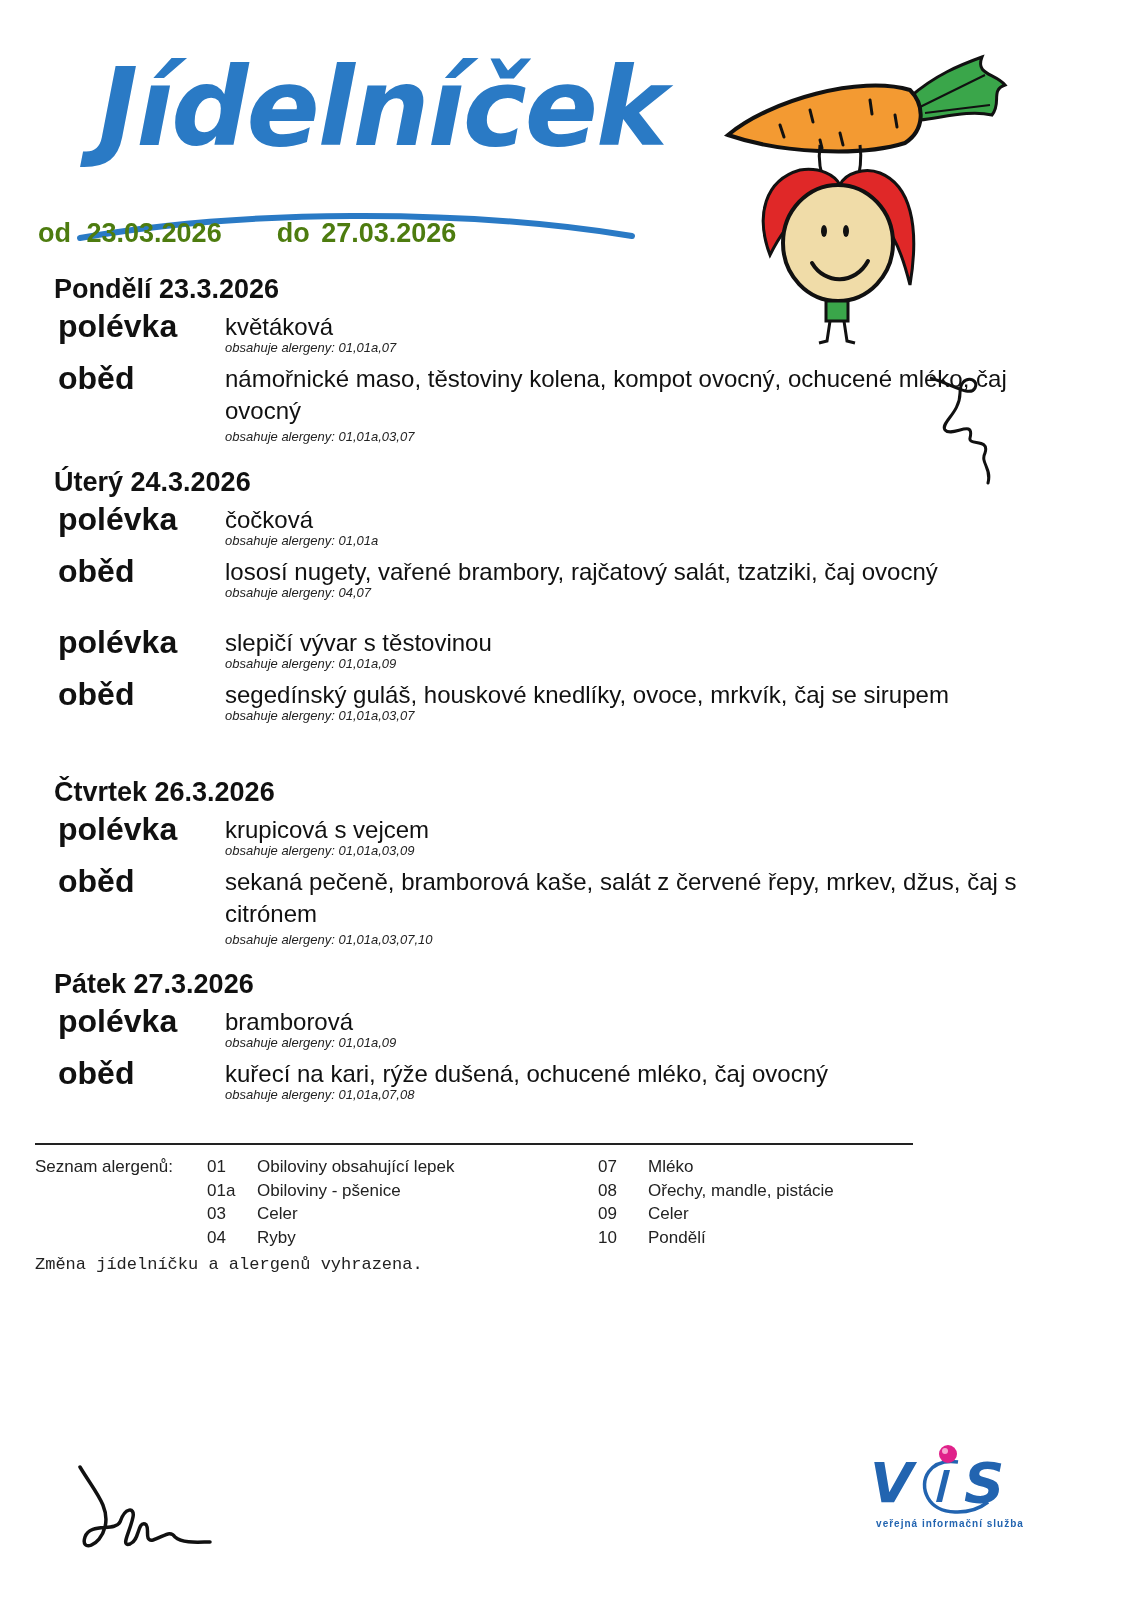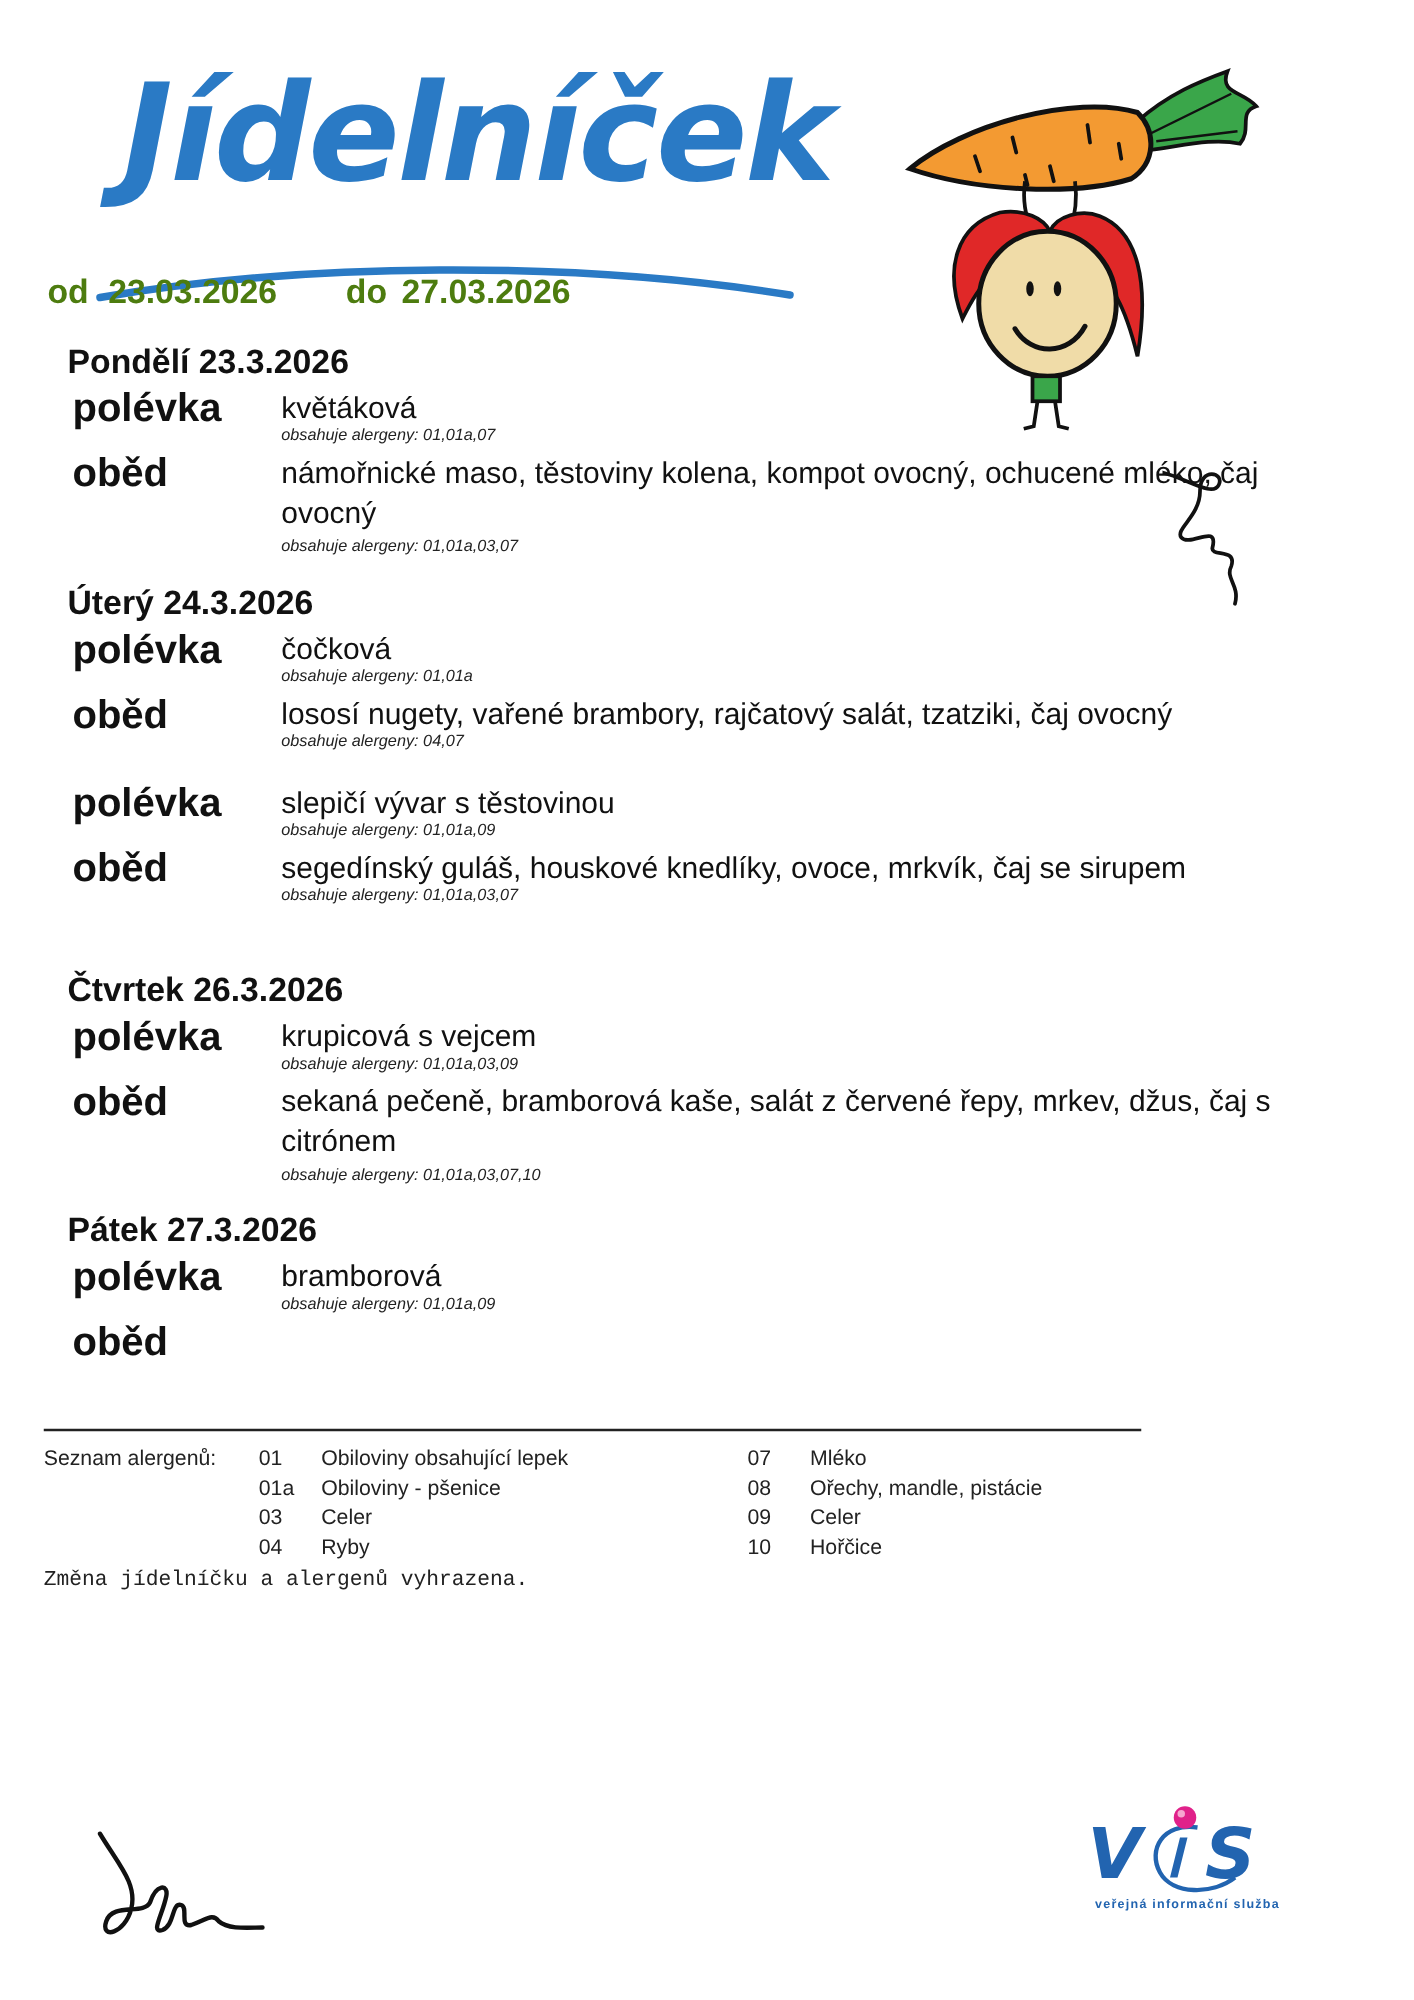--- a/index.html
+++ b/index.html
@@ -164,20 +164,24 @@
   <div class="day-title">Pátek 27.3.2026</div>
   <div class="meal">
     <div class="meal-label">polévka</div>
     <div class="meal-body">
       <div class="meal-text">bramborová</div>
       <div class="allergen">obsahuje alergeny: 01,01a,09</div>
     </div>
   </div>
   <div class="meal" style="margin-top:8px;">
     <div class="meal-label">oběd</div>
+    <div class="meal-body">
+      <div class="meal-text">kuřecí na kari, rýže dušená, ochucené mléko, čaj ovocný</div>
+      <div class="allergen">obsahuje alergeny: 01,01a,07,08</div>
+    </div>
   </div>
 </div>
 
 <div class="divider"></div>
 
 <div class="legend">
   <div class="legend-label">Seznam alergenů:</div>
   <div class="legend-col" style="left:172px;">
     <div class="legend-row">
         <span class="legend-code">01</span>
@@ -204,21 +208,21 @@
     <div class="legend-row">
         <span class="legend-code">08</span>
         <span class="legend-name">Ořechy, mandle, pistácie</span>
       </div>
     <div class="legend-row">
         <span class="legend-code">09</span>
         <span class="legend-name">Celer</span>
       </div>
     <div class="legend-row">
         <span class="legend-code">10</span>
-        <span class="legend-name">Hořčice</span>
+        <span class="legend-name">Pondělí</span>
       </div>
   </div>
 </div>
 
 <div class="note">Změna jídelníčku a alergenů vyhrazena.</div>
 
 <svg class="signature" width="140" height="95" viewBox="0 0 140 95">
   <path d="M5 5 C 20 30, 35 45, 30 65 C 25 85, 5 90, 10 75 C 15 60, 40 70, 45 60 C 50 45, 60 45, 58 55 C 55 70, 45 85, 55 82 C 65 78, 62 60, 70 62 C 76 64, 68 80, 78 78 C 90 74, 95 68, 100 75 C 108 82, 125 80, 135 80" stroke="#111" stroke-width="3.5" fill="none" stroke-linecap="round"></path>
 </svg>
 

